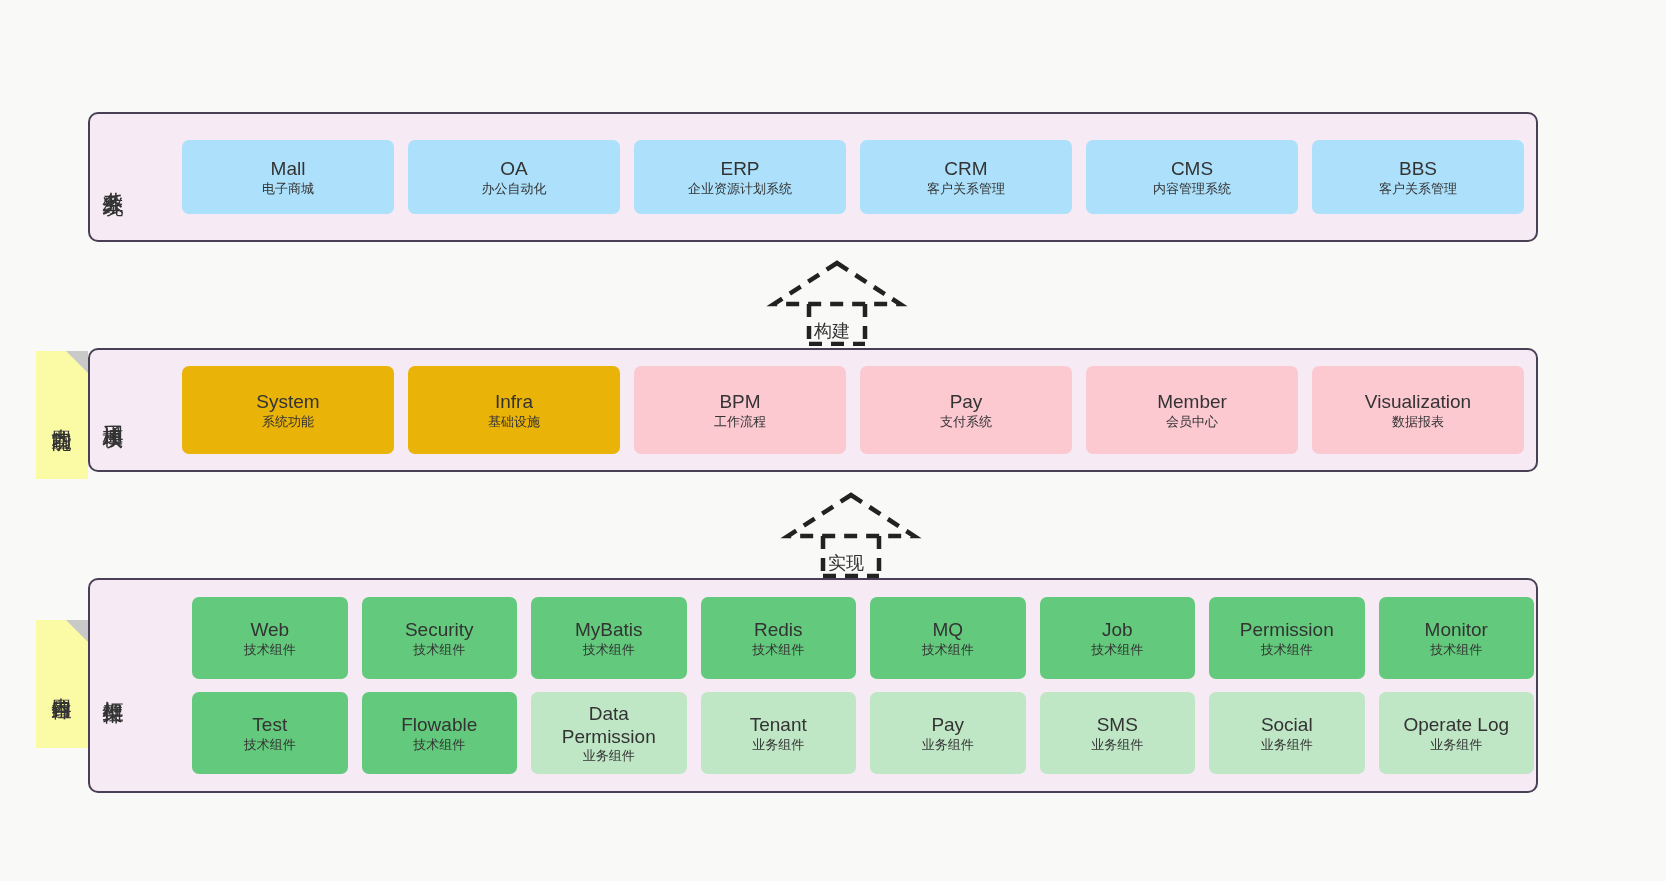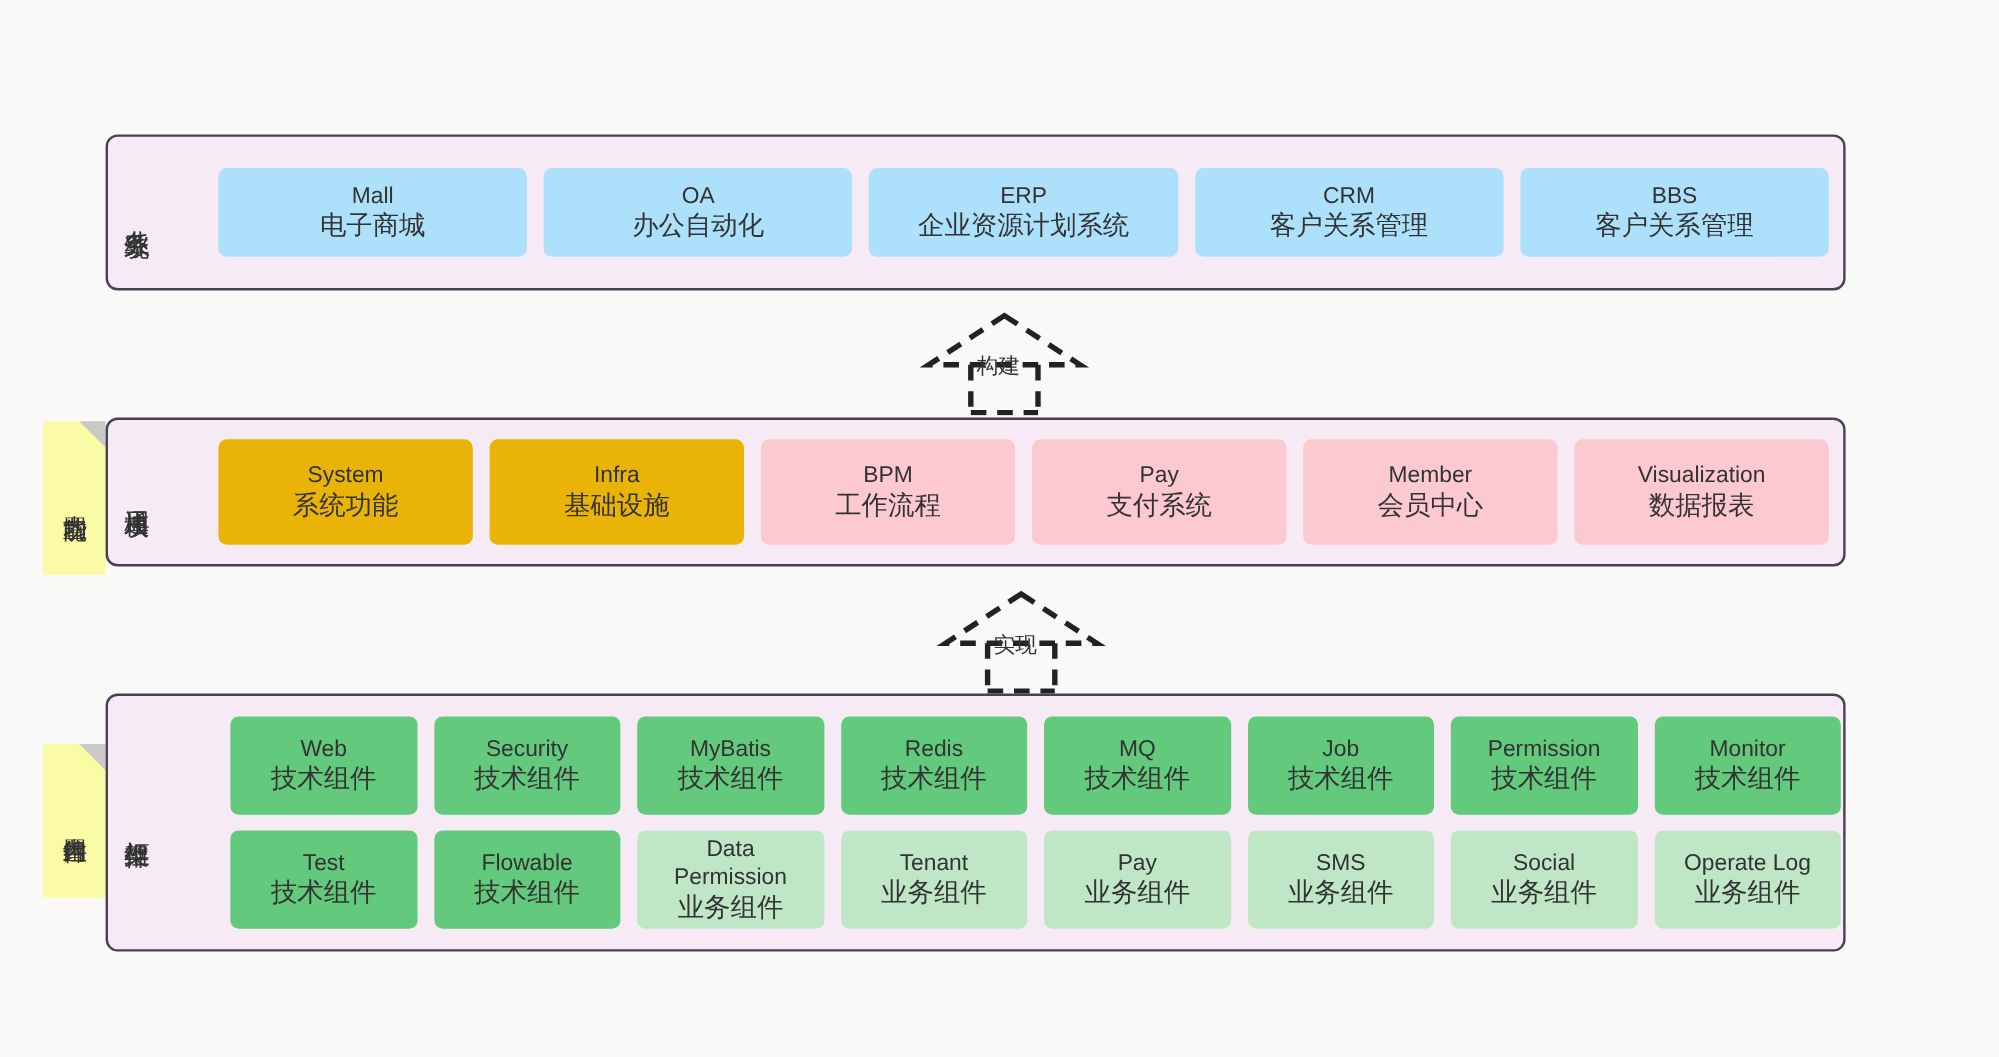--- a/index.html
+++ b/index.html
@@ -72,21 +72,21 @@
     align-items: center;
     justify-content: center;
     text-align: center;
     line-height: 1.22;
     font-size: 19px;
     color: #333333;
     box-sizing: border-box;
     padding: 6px 4px;
   }
   .card .c-title { font-size: 19px; }
-  .card .c-sub   { font-size: 22px; }
+  .card .c-sub   { font-size: 13px; }
 
   .card.blue        { background: #ace0fb; height: 74px; }
   .card.red         { background: #eab308; height: 88px; }
   .card.pink        { background: #fcc9d1; height: 88px; }
   .card.green       { background: #63c97c; height: 82px; }
   .card.lightgreen  { background: #bfe7c6; height: 82px; }
 
   
   .sticky {
     position: absolute;
@@ -115,20 +115,21 @@
   }
 
   
   .connector { position: absolute; }
   .connector .conn-label {
     position: absolute;
     font-size: 18px;
     color: #333333;
     background: transparent;
     white-space: nowrap;
+    margin-top: 26px;
   }
 </style>
 </head>
 <body>
 
 <div class="layer" id="layer-business" style="left:88px; top:112px; width:1450px; height:130px;">
   <div class="layer-title">业务系统</div>
   <div class="layer-body">
     <div class="card blue">
       <div class="c-title">Mall</div>
@@ -138,20 +139,24 @@
       <div class="c-title">OA</div>
       <div class="c-sub">办公自动化</div>
     </div>
     <div class="card blue">
       <div class="c-title">ERP</div>
       <div class="c-sub">企业资源计划系统</div>
     </div>
     <div class="card blue">
       <div class="c-title">CRM</div>
       <div class="c-sub">客户关系管理</div>
+    </div>
+    <div class="card blue">
+      <div class="c-title">CMS</div>
+      <div class="c-sub">内容管理系统</div>
     </div>
     <div class="card blue">
       <div class="c-title">BBS</div>
       <div class="c-sub">客户关系管理</div>
     </div>
   </div>
 </div>
 
 <div class="connector" style="left:752px; top:258px; width:170px; height:88px;">
   <svg width="170" height="88" viewBox="0 0 170 88">

